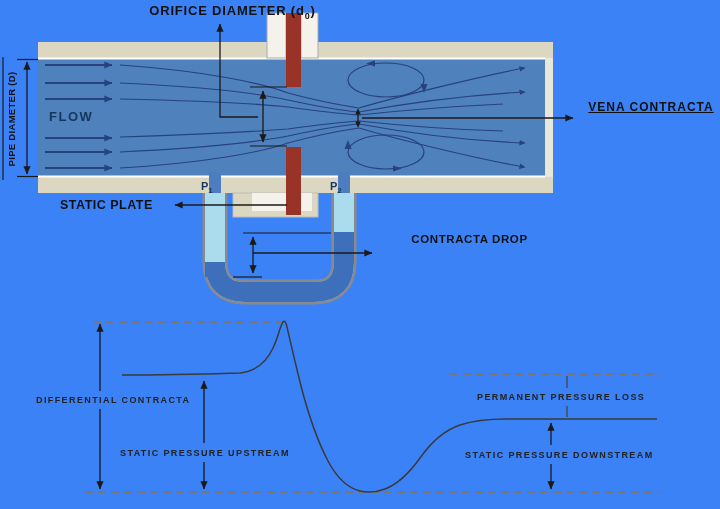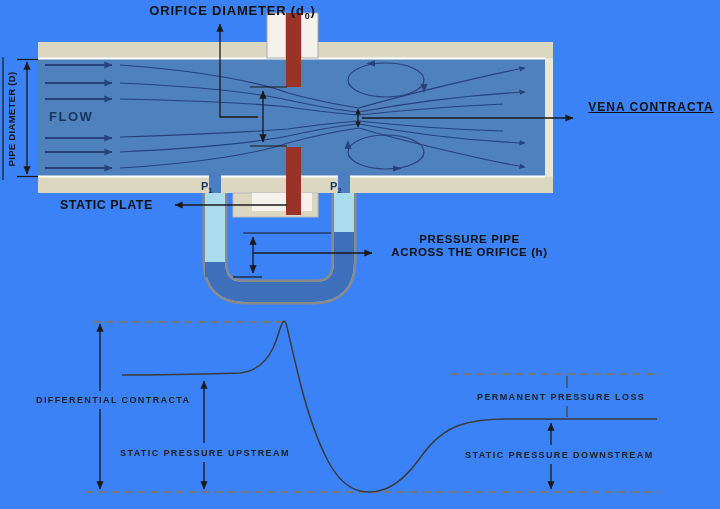--- a/index.html
+++ b/index.html
@@ -150,22 +150,21 @@
   <div>VENA CONTRACTA</div>
 </div>
 
 <div class="lbl oplate-lbl">STATIC PLATE</div>
 
 <div class="lbl ptap-lbl" style="left:201px;top:156px;"><span>P</span><sub>1</sub></div>
 
 <div class="lbl ptap-lbl" style="left:330px;top:156px;"><span>P</span><sub>2</sub></div>
 
 <div class="lbl pdrop-lbl">
-  <div>PRESSURE PIPE</div>
-  <div>ACROSS THE ORIFICE (h)</div>
+  <div>CONTRACTA DROP</div>
 </div>
 
 <div class="lbl chart-lbl" style="left:36px;top:395px;">DIFFERENTIAL CONTRACTA</div>
 <div class="lbl chart-lbl" style="left:120px;top:448px;">STATIC PRESSURE UPSTREAM</div>
 <div class="lbl chart-lbl" style="left:477px;top:392px;">PERMANENT PRESSURE LOSS</div>
 <div class="lbl chart-lbl" style="left:465px;top:450px;">STATIC PRESSURE DOWNSTREAM</div>
 
 </div>
 
 </body></html>

